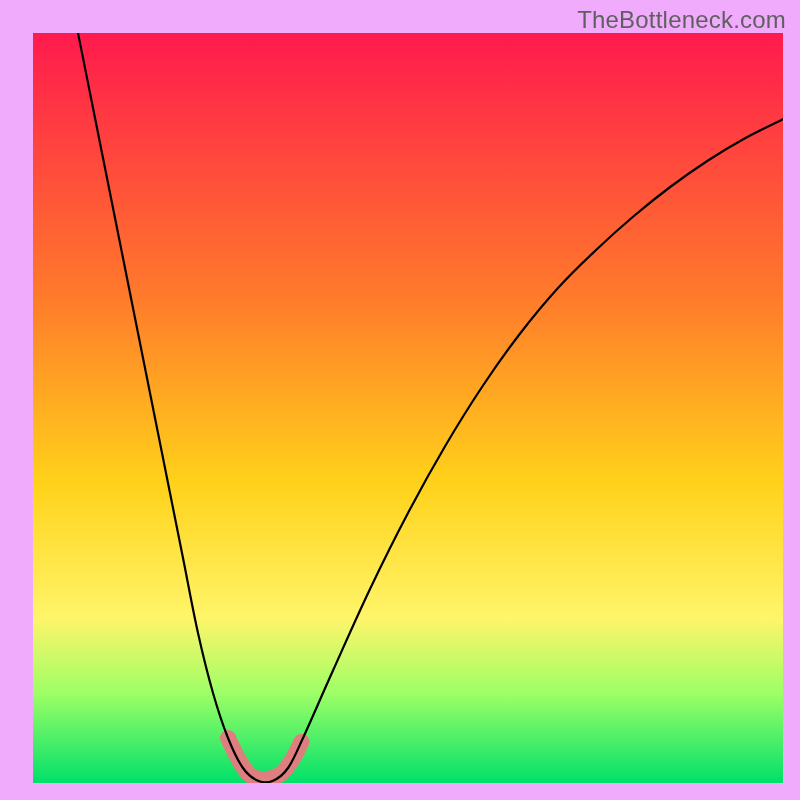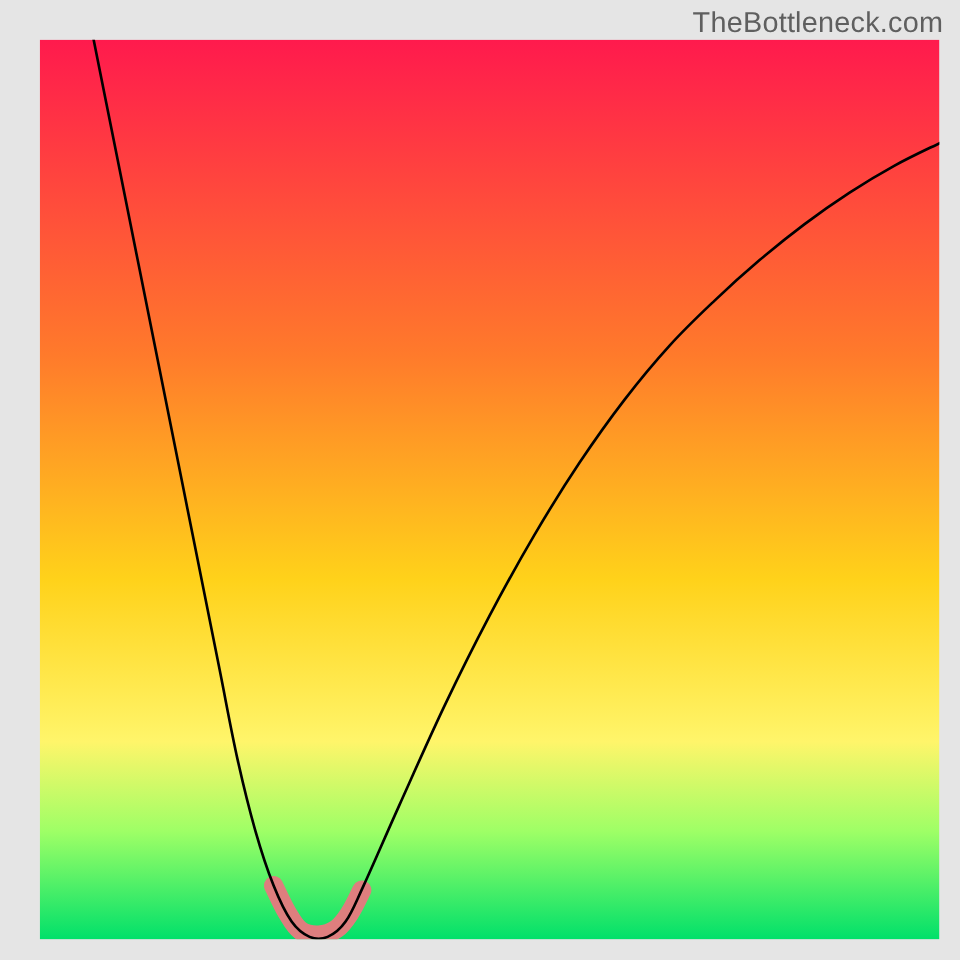--- a/index.html
+++ b/index.html
@@ -9,21 +9,21 @@
     height: 800px;
     background: #000;
     overflow: hidden;
   }
   .frame {
     position: absolute;
     left: 0;
     top: 0;
     width: 800px;
     height: 800px;
-    background: #e5e5e5;
+    background: #f0abfc;
   }
   .plot {
     position: absolute;
     left: 33px;
     top: 33px;
     width: 750px;
     height: 750px;
     overflow: hidden;
   }
   .watermark {

